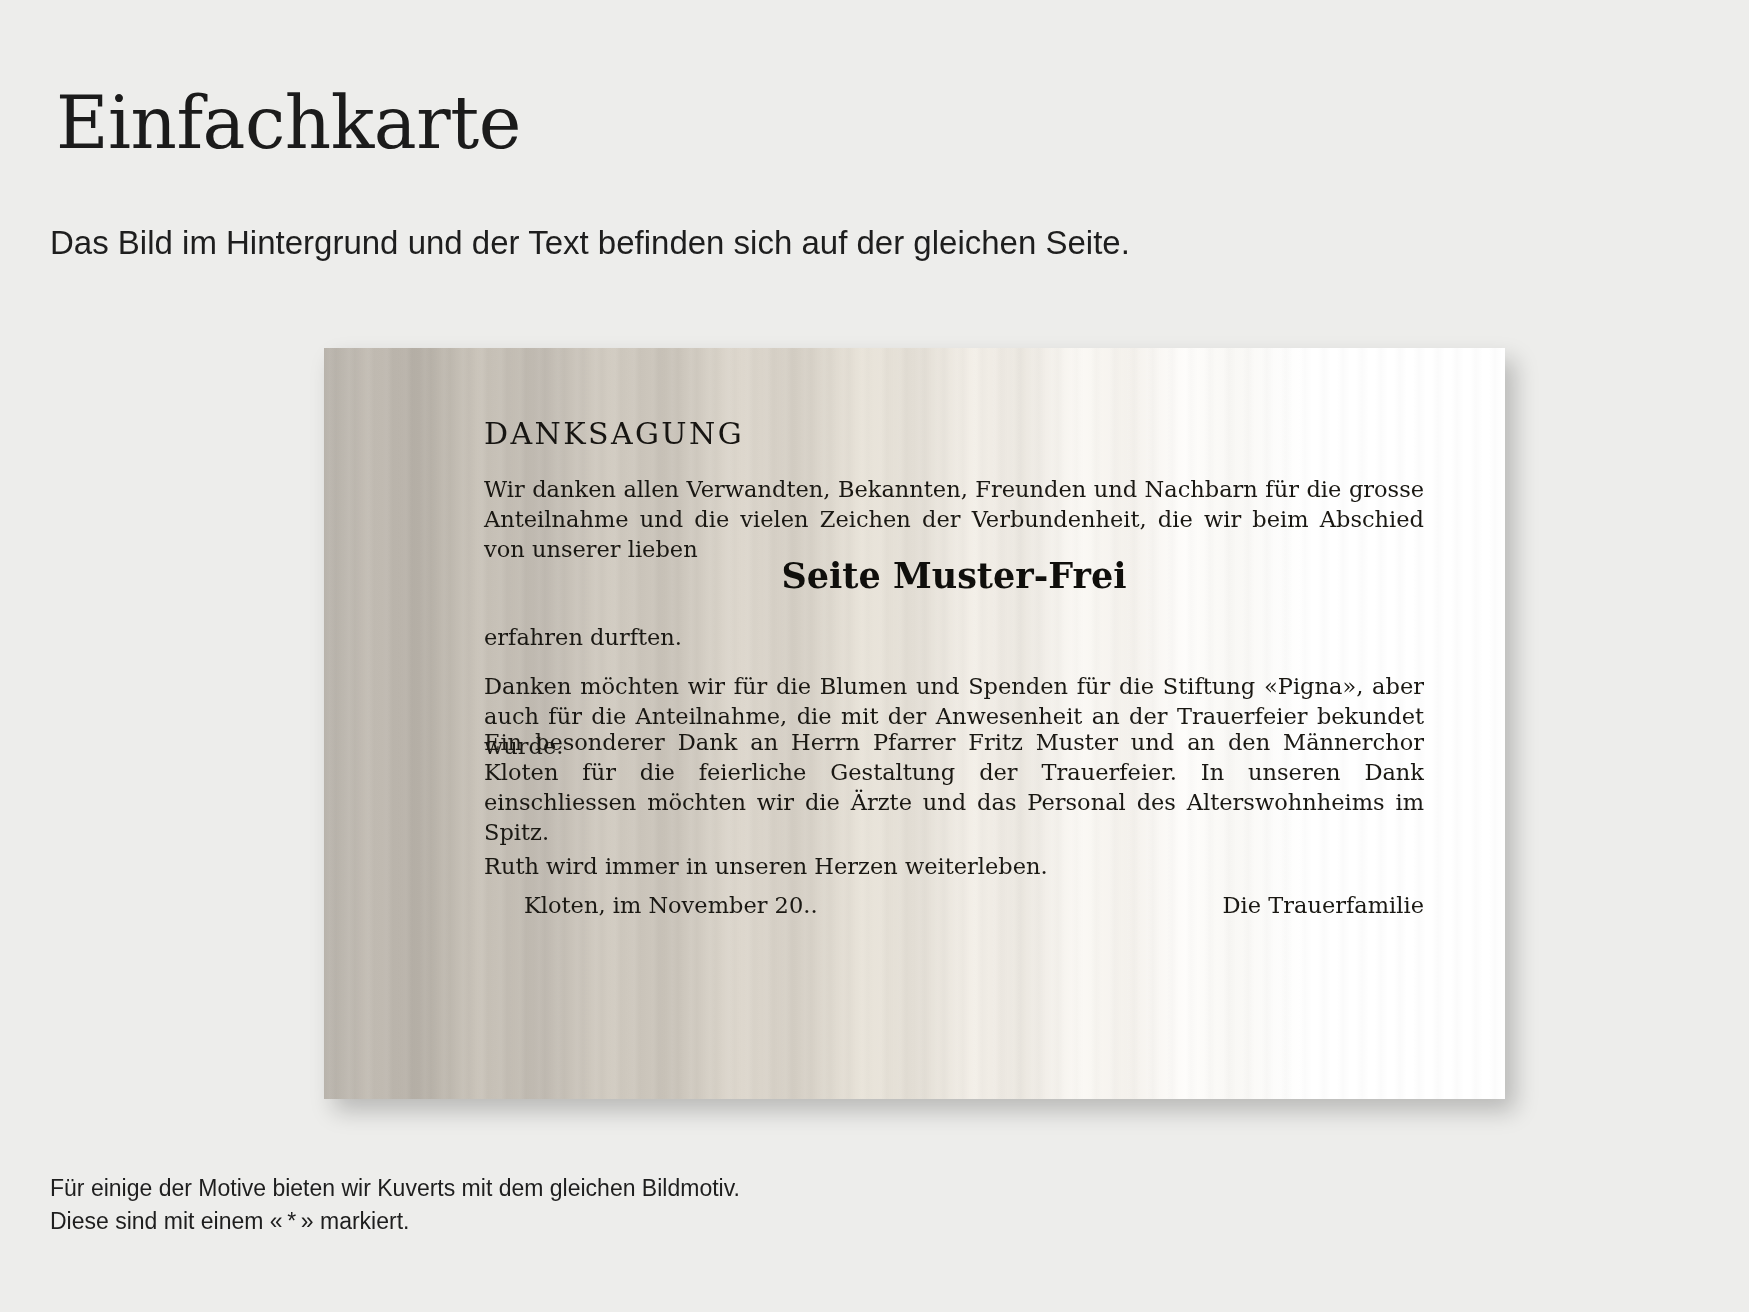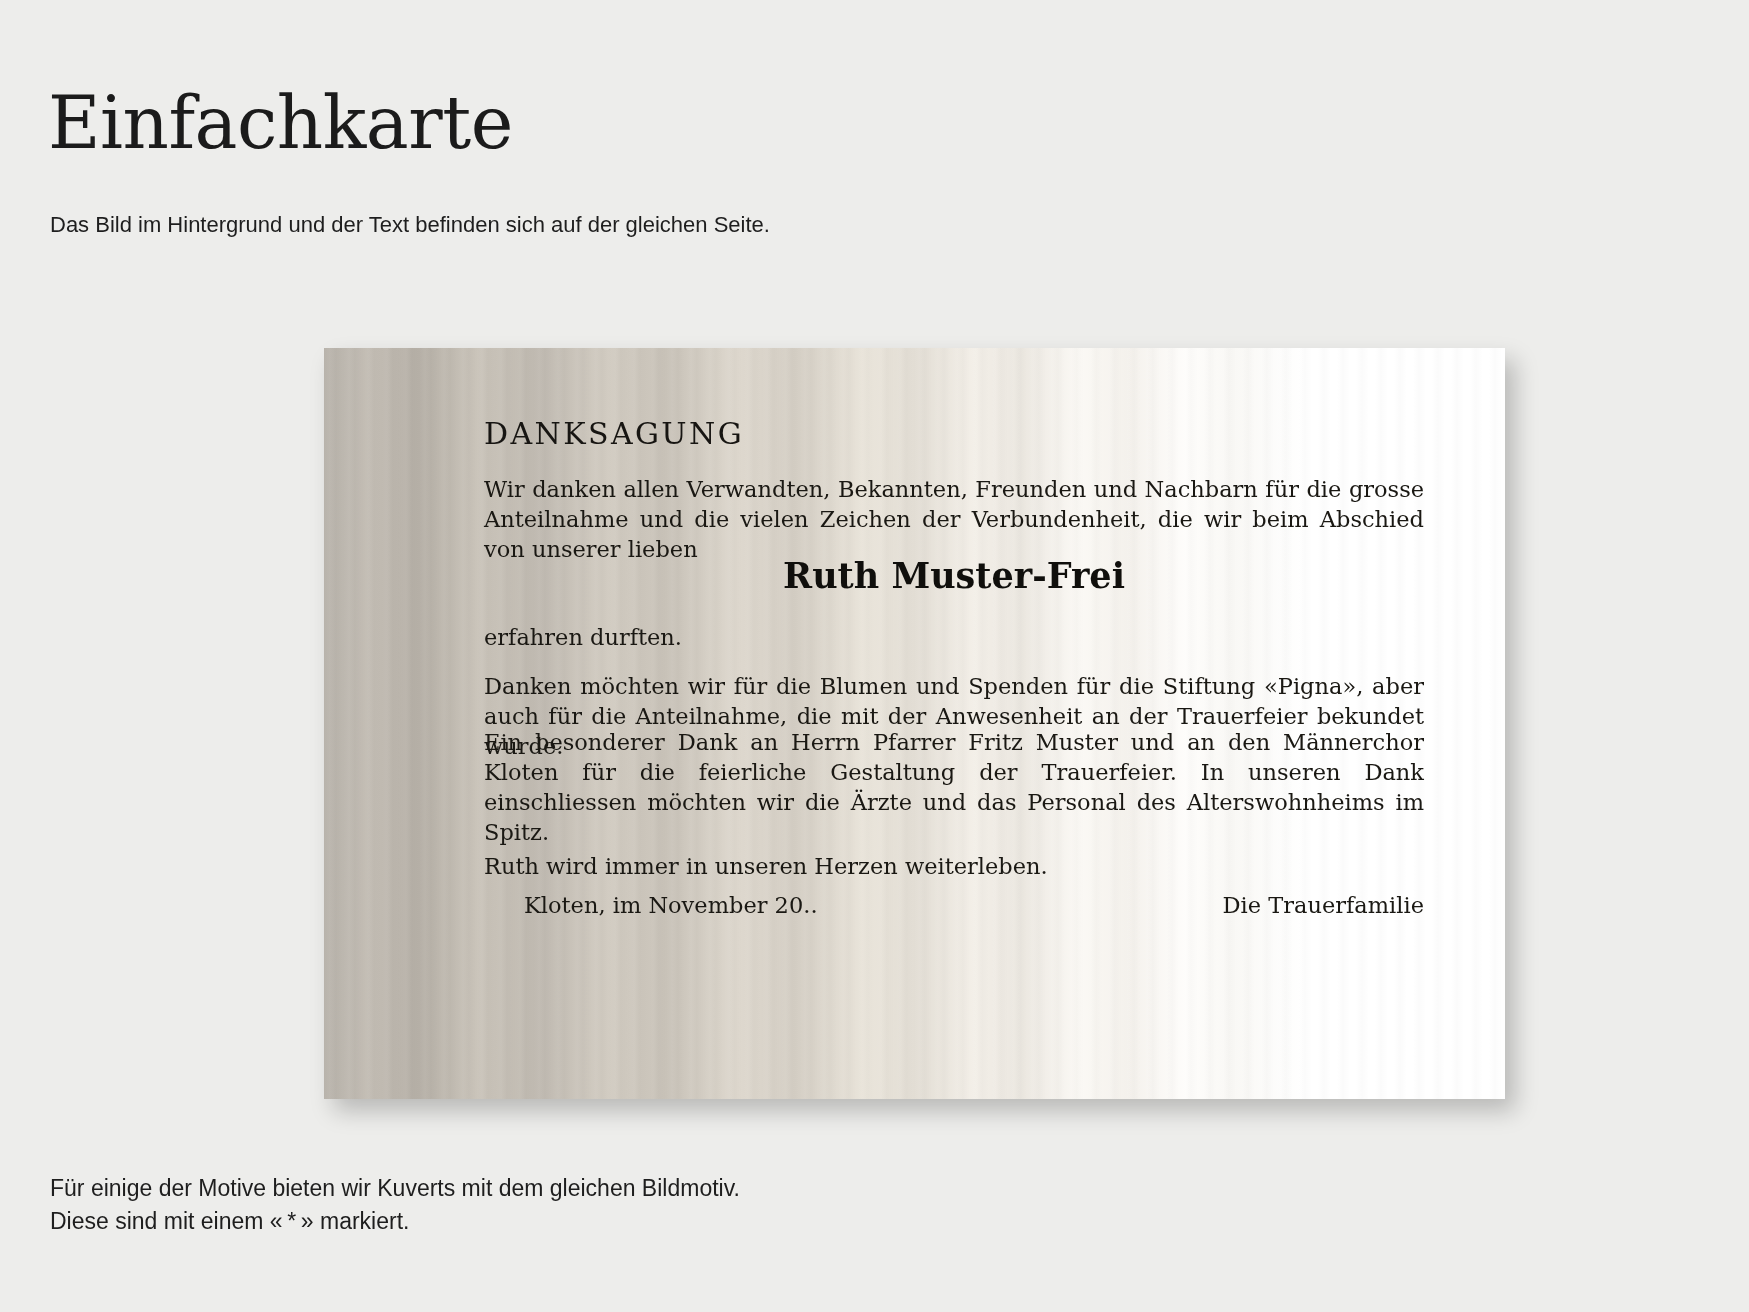--- a/index.html
+++ b/index.html
@@ -16,36 +16,36 @@
     position: relative;
   }
 
   .page {
     position: absolute;
     inset: 0;
   }
 
   .page-title {
     position: absolute;
-    left: 48px;
+    left: 56px;
     top: 38px;
     font-family: "DejaVu Serif", serif;
     font-size: 72px;
     line-height: 1.05;
     font-weight: 400;
     letter-spacing: -0.5px;
     color: #1b1b1b;
     white-space: nowrap;
   }
 
   .intro-text {
     position: absolute;
     left: 50px;
     top: 190px;
-    font-size: 22px;
+    font-size: 33px;
     line-height: 1.2;
     color: #1e1e1e;
     white-space: nowrap;
   }
 
   .footer-text {
     position: absolute;
     left: 50px;
     top: 1172px;
     font-size: 23px;
@@ -178,21 +178,21 @@
 
   <div class="card-shadow-wrap">
     <div class="card">
       <div class="card-bg"></div>
       <div class="card-content">
 
         <div class="card-heading">DANKSAGUNG</div>
 
         <div class="para p1">Wir danken allen Verwandten, Bekannten, Freunden und Nachbarn für die grosse Anteilnahme und die vielen Zeichen der Verbundenheit, die wir beim Abschied von unserer lieben</div>
 
-        <div class="name">Ruth Muster-Frei</div>
+        <div class="name">Seite Muster-Frei</div>
 
         <div class="para p2">erfahren durften.</div>
 
         <div class="para p3">Danken möchten wir für die Blumen und Spenden für die Stiftung «Pigna», aber auch für die Anteilnahme, die mit der Anwesenheit an der Trauerfeier bekundet wurde.</div>
 
         <div class="para p4">Ein besonderer Dank an Herrn Pfarrer Fritz Muster und an den Männerchor Kloten für die feierliche Gestaltung der Trauerfeier. In unseren Dank einschliessen möchten wir die Ärzte und das Personal des Alterswohnheims im Spitz.</div>
 
         <div class="para p5">Ruth wird immer in unseren Herzen weiterleben.</div>
 
         <div class="card-footer">

